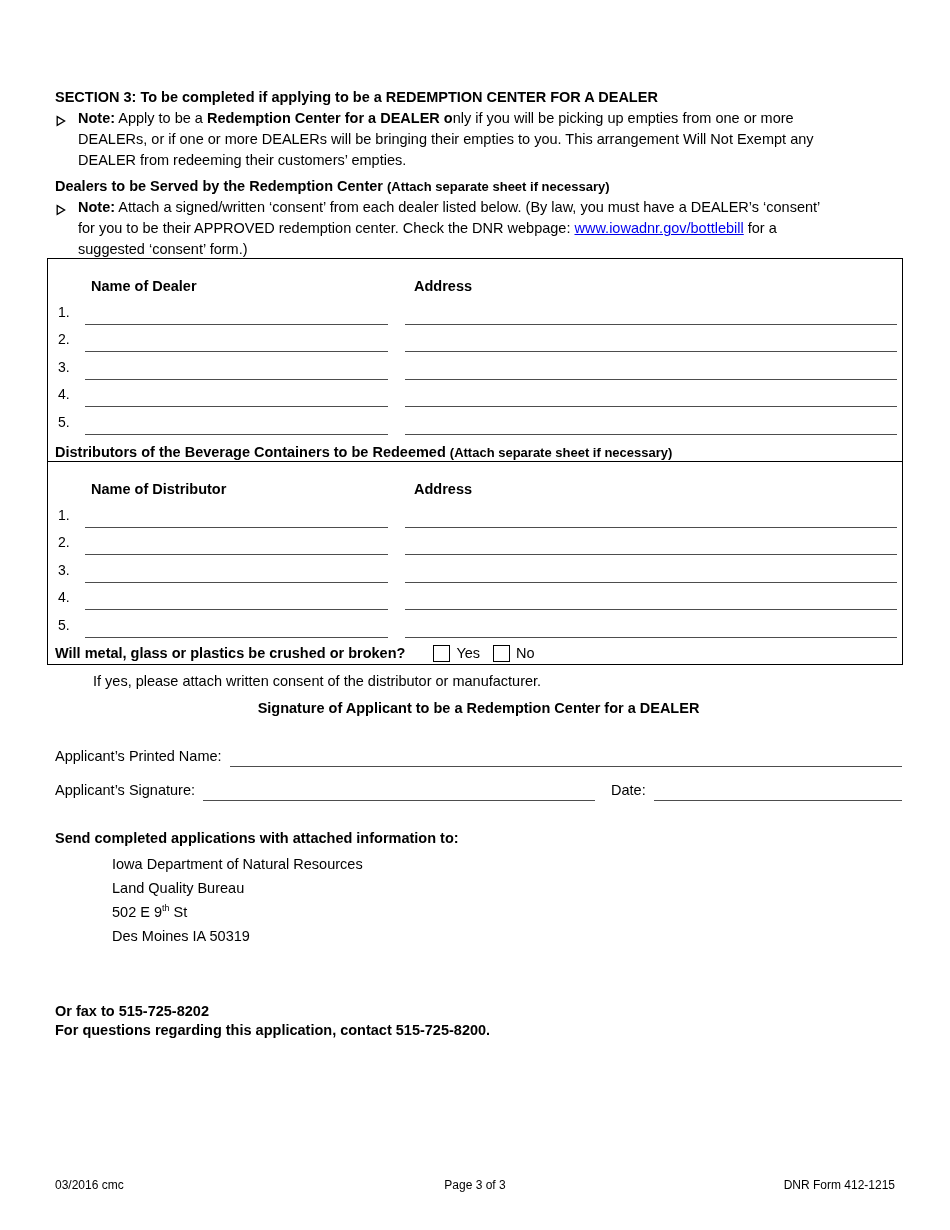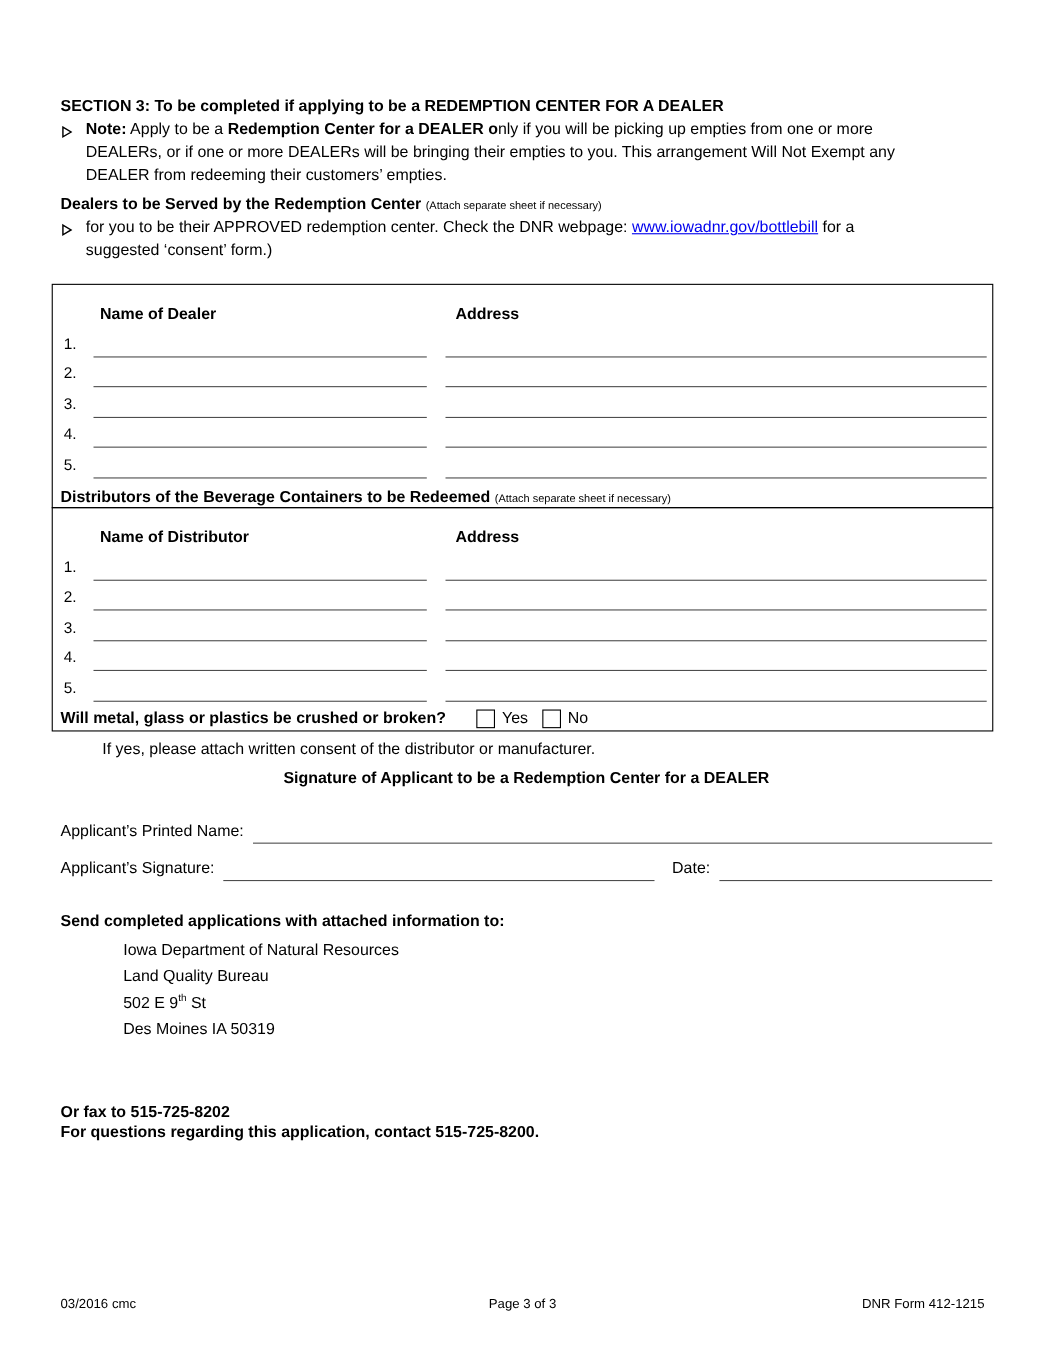--- a/index.html
+++ b/index.html
@@ -4,21 +4,21 @@
 <style>
   * { margin:0; padding:0; box-sizing:border-box; }
   html,body { background:#fff; }
   body {
     width:950px; height:1230px; position:relative;
     font-family:"Liberation Sans", sans-serif; color:#000;
     font-size:14.5px; line-height:21px;
   }
   .abs { position:absolute; left:55px; right:48px; }
   .b { font-weight:bold; }
-  .small-note { font-size:10px; font-weight:normal; }
+  .small-note { font-size:13px; font-weight:bold; }
 
   
   .note { }
   .note .bullet { position:absolute; left:1px; top:4px; }
   .note .note-lines { margin-left:23px; }
 
   
   .box { position:absolute; left:47px; right:47px; height:204px;
          border:1.5px solid #000; padding-top:17px; }
   .thead { display:flex; padding-left:43px; height:21px; font-weight:bold; }
@@ -78,20 +78,21 @@
   <span class="small-note">(Attach separate sheet if necessary)</span>
 </div>
 
 <div class="abs note" style="top:197px;">
   <span class="bullet">
     <svg width="10" height="12" viewBox="0 0 10 12">
         <path d="M1.2,1.6 L8.6,6 L1.2,10.4 Z" fill="none" stroke="#000" stroke-width="1.3"></path>
       </svg>
   </span>
   <div class="note-lines">
+    <div><b>Note:</b><span> Attach a signed/written ‘consent’ from each dealer listed below. (By law, you must have a DEALER’s ‘consent’</span></div>
     <div><span>for you to be their APPROVED redemption center. Check the DNR webpage: </span><a class="doc-link">www.iowadnr.gov/bottlebill</a><span> for a</span></div>
     <div>suggested ‘consent’ form.)</div>
   </div>
 </div>
 
 <div class="box" style="top:258px;">
   <div class="thead">
     <span class="h1">Name of Dealer</span>
     <span>Address</span>
   </div>

